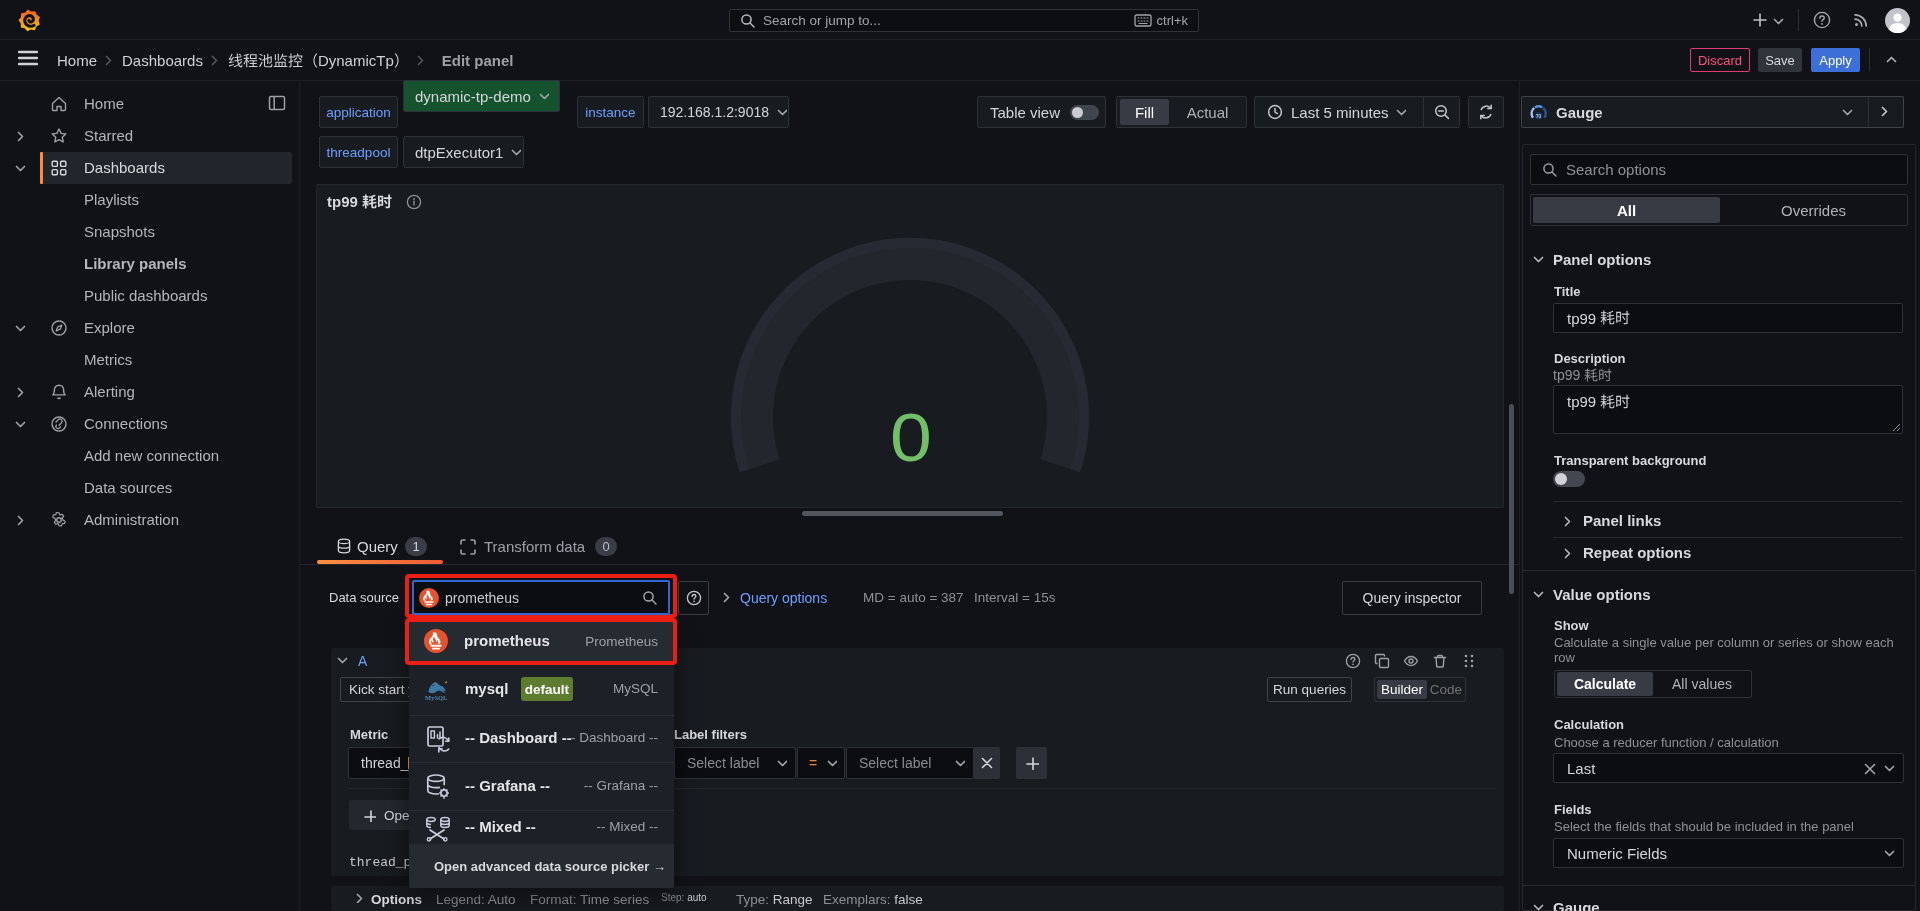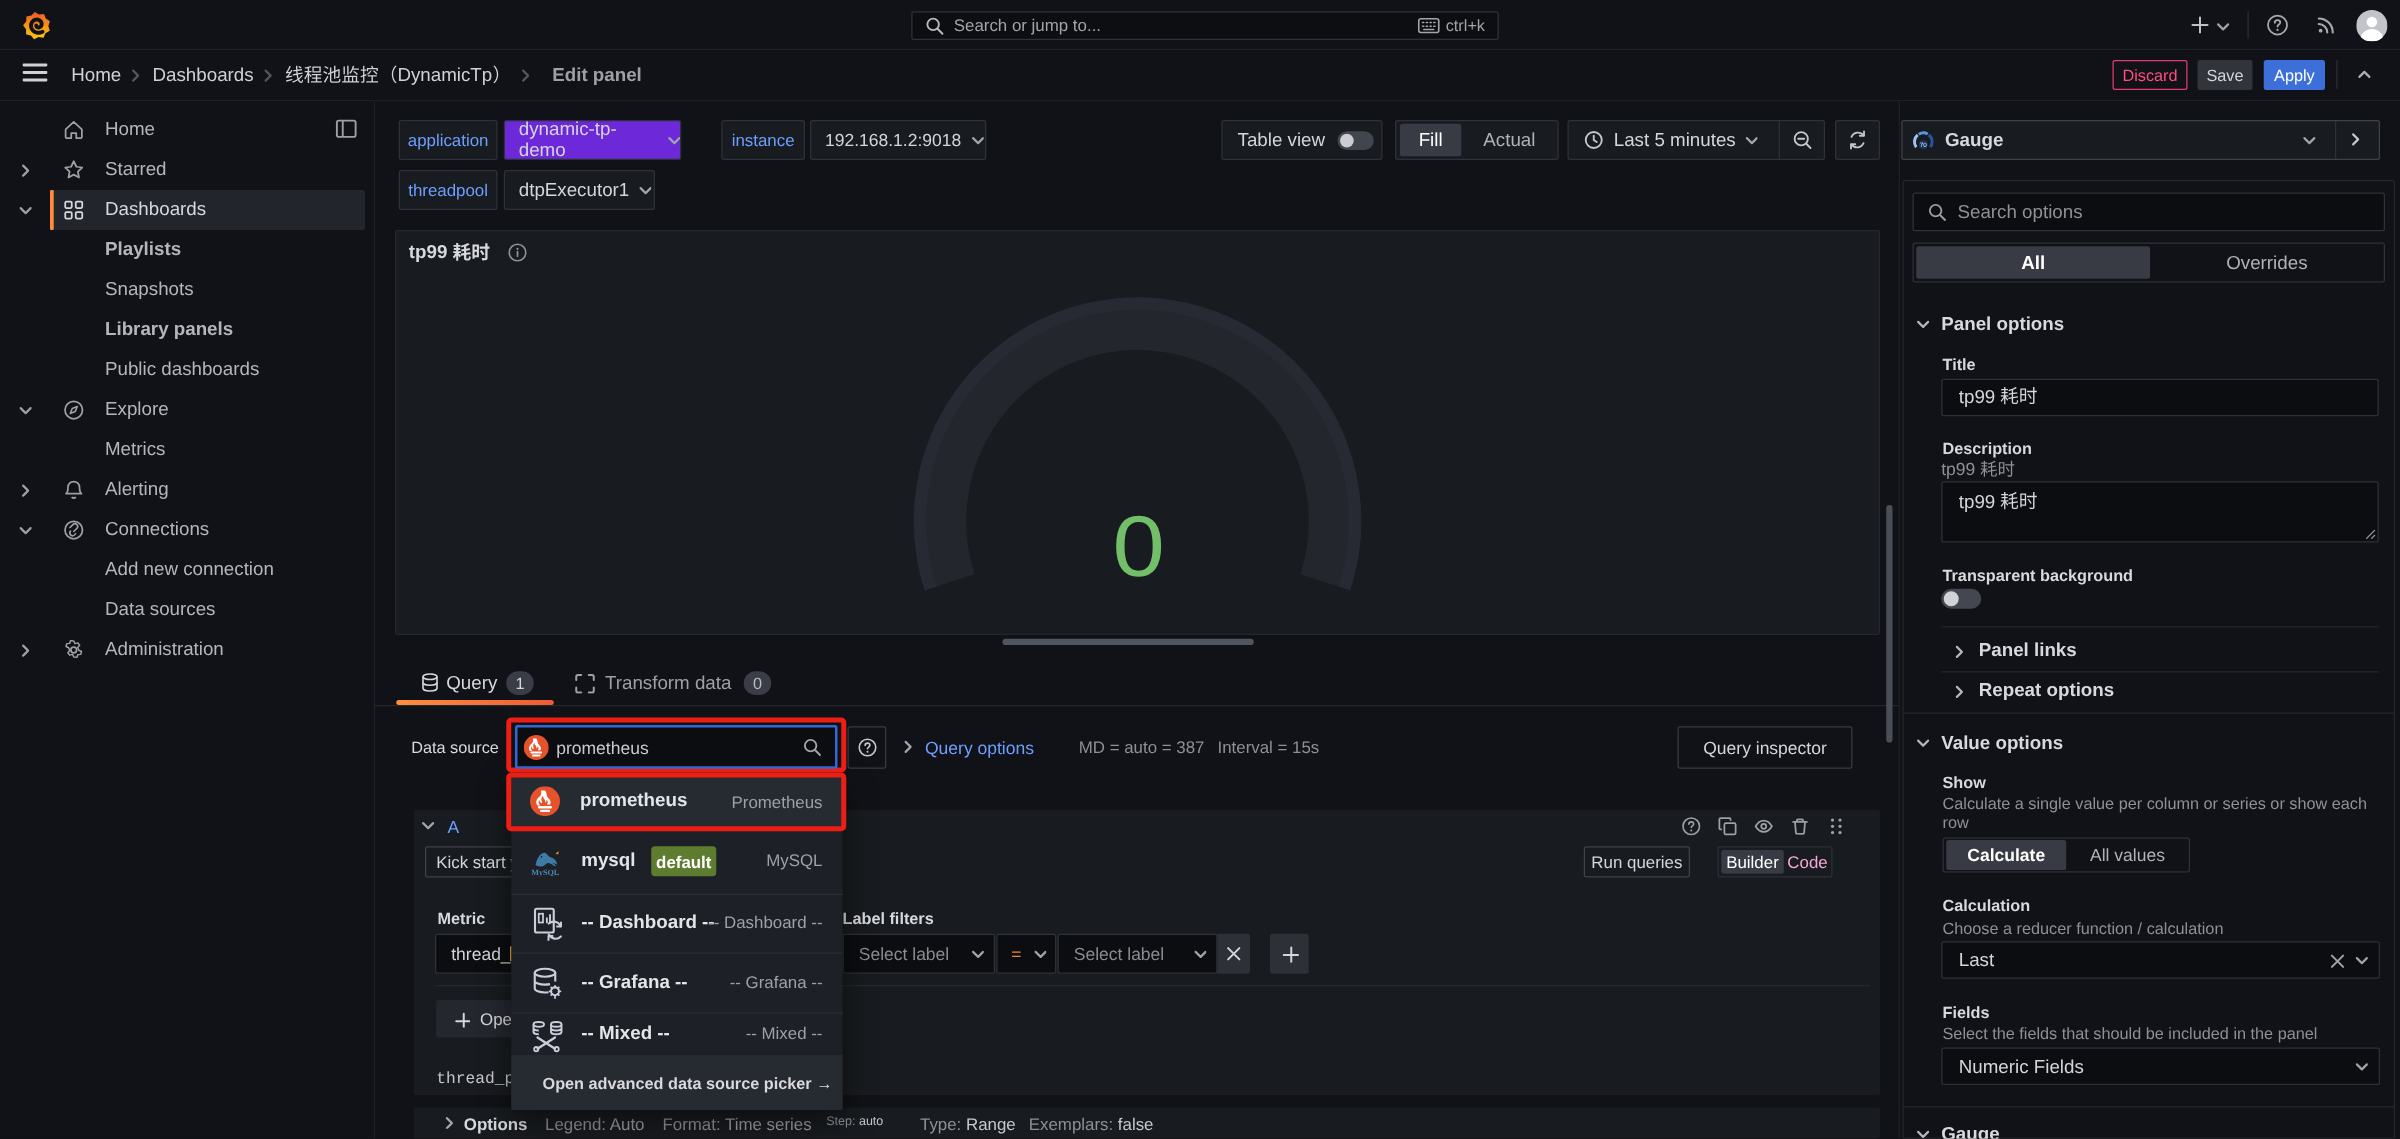--- a/index.html
+++ b/index.html
@@ -149,21 +149,21 @@
   </div>
 <div class="ab flx" style="left:50px;top:159px;color:#d8d9dd">
     <svg class="ic" width="18" height="18" viewBox="0 0 18 18" fill="none">
       <rect x="2.2" y="2.2" width="5.2" height="5.2" rx="1" stroke="currentColor" stroke-width="1.4"></rect>
       <rect x="10.6" y="2.2" width="5.2" height="5.2" rx="1" stroke="currentColor" stroke-width="1.4"></rect>
       <rect x="2.2" y="10.6" width="5.2" height="5.2" rx="1" stroke="currentColor" stroke-width="1.4"></rect>
       <rect x="10.6" y="10.6" width="5.2" height="5.2" rx="1" stroke="currentColor" stroke-width="1.4"></rect>
     </svg>
   </div>
 <div class="ab" style="left:84px;top:159px;font-size:15px;color:#d8d9dd;font-weight:500">Dashboards</div>
-<div class="ab" style="left:84px;top:191px;font-size:15px;color:#b4b6bd;font-weight:700">Playlists</div>
+<div class="ab" style="left:84px;top:191px;font-size:15px;color:#b4b6bd;font-weight:400">Playlists</div>
 <div class="ab" style="left:84px;top:223px;font-size:15px;color:#b4b6bd;font-weight:400">Snapshots</div>
 <div class="ab" style="left:84px;top:255px;font-size:15px;color:#b4b6bd;font-weight:700">Library panels</div>
 <div class="ab" style="left:84px;top:287px;font-size:15px;color:#b4b6bd;font-weight:400">Public dashboards</div>
 <div class="ab flx" style="left:15px;top:324px;color:#9da0a7">
     <svg class="ic" width="11" height="9" viewBox="0 0 11 9" fill="none">
       <path d="M1.5 2.5l4 4 4-4" stroke="currentColor" stroke-width="1.7" stroke-linecap="round" stroke-linejoin="round"></path>
     </svg>
   </div>
 <div class="ab flx" style="left:50px;top:319px;color:#9da0a7">
     <svg class="ic" width="18" height="18" viewBox="0 0 18 18" fill="none">
@@ -207,21 +207,21 @@
 <div class="ab flx" style="left:50px;top:511px;color:#9da0a7">
     <svg class="ic" width="18" height="18" viewBox="0 0 18 18" fill="none">
       <circle cx="9" cy="9" r="2.3" stroke="currentColor" stroke-width="1.4"></circle>
       <path d="M9 1.8l1 2.1 2.3-.6 1.4 1.9-1.5 1.8.9 2.2 2.1 1-.6 2.3-2.3.2-.8 2.2-2.5-.3-1-2.1-2.3.6-1.4-1.9 1.5-1.8-.9-2.2-2.1-1 .6-2.3 2.3-.2.8-2.2z" stroke="currentColor" stroke-width="1.2" stroke-linejoin="round"></path>
     </svg>
   </div>
 <div class="ab" style="left:84px;top:511px;font-size:15px;color:#b4b6bd;font-weight:400">Administration</div>
 <div class="ab bd flx" style="left:319px;top:96px;width:79px;height:32px;background:#181b20;justify-content:center">
     <span style="font-size:13.5px;color:#6e9fff;font-weight:500">application</span>
   </div>
-<div class="ab bd flx" style="left:403px;top:96px;width:142px;height:32px;background:#6d28d9">
+<div class="ab bd flx" style="left:403px;top:80px;width:157px;height:32px;background:#14532d">
     <span style="margin-left:11px;font-size:15px;color:#d5d6dc;font-weight:400">dynamic-tp-demo</span>
     <span class="flx" style="margin-left:8px;color:#a2a4ab">
       <svg class="ic" width="10" height="8" viewBox="0 0 10 8" fill="none">
         <path d="M1.5 2.5l4 4 4-4" stroke="currentColor" stroke-width="1.7" stroke-linecap="round" stroke-linejoin="round"></path>
       </svg>
     </span>
   </div>
 <div class="ab bd flx" style="left:577px;top:96px;width:67px;height:32px;background:#181b20;justify-content:center">
     <span style="font-size:13.5px;color:#6e9fff;font-weight:500">instance</span>
   </div>
@@ -376,21 +376,21 @@
       <circle cx="5" cy="8" r="1.3" fill="currentColor"></circle>
       <circle cx="11" cy="8" r="1.3" fill="currentColor"></circle>
       <circle cx="5" cy="13" r="1.3" fill="currentColor"></circle>
       <circle cx="11" cy="13" r="1.3" fill="currentColor"></circle>
     </svg>
   </div>
 <div class="ab btn" style="left:340px;top:677px;width:170px;height:25px;font-size:13.5px;justify-content:flex-start;padding-left:8px">Kick start your query</div>
 <div class="ab btn" style="left:1267px;top:677px;width:85px;height:25px;font-size:13.5px;font-weight:500">Run queries</div>
 <div class="ab bd flx" style="left:1374px;top:677px;width:92px;height:25px;background:#181b1f">
     <span class="flx" style="margin-left:2px;width:50px;height:19px;background:#383b44;border-radius:2px;justify-content:center;font-size:13.5px;color:#fff;font-weight:500">Builder</span>
-    <span class="flx" style="flex:1;justify-content:center;font-size:13.5px;color:#f9a8d4">Code</span>
+    <span class="flx" style="flex:1;justify-content:center;font-size:13.5px;color:#737373">Code</span>
   </div>
 <div class="ab lbl" style="left:350px;top:727px">Metric</div>
 <div class="ab lbl" style="left:674px;top:727px">Label filters</div>
 <div class="ab inp flx" style="left:348px;top:747px;width:320px;height:32px">
     <span style="margin-left:12px;font-size:14px;color:#d5d6dc">thread_</span>
     <span style="margin-left:0px;width:7px;height:12px;background:#e8a33d"></span>
   </div>
 <div class="ab inp flx" style="left:674px;top:747px;width:122px;height:32px">
     <span style="margin-left:12px;font-size:14px;color:#888b92">Select label</span>
     <span class="flx" style="margin-left:auto;margin-right:8px;color:#a2a4ab">

